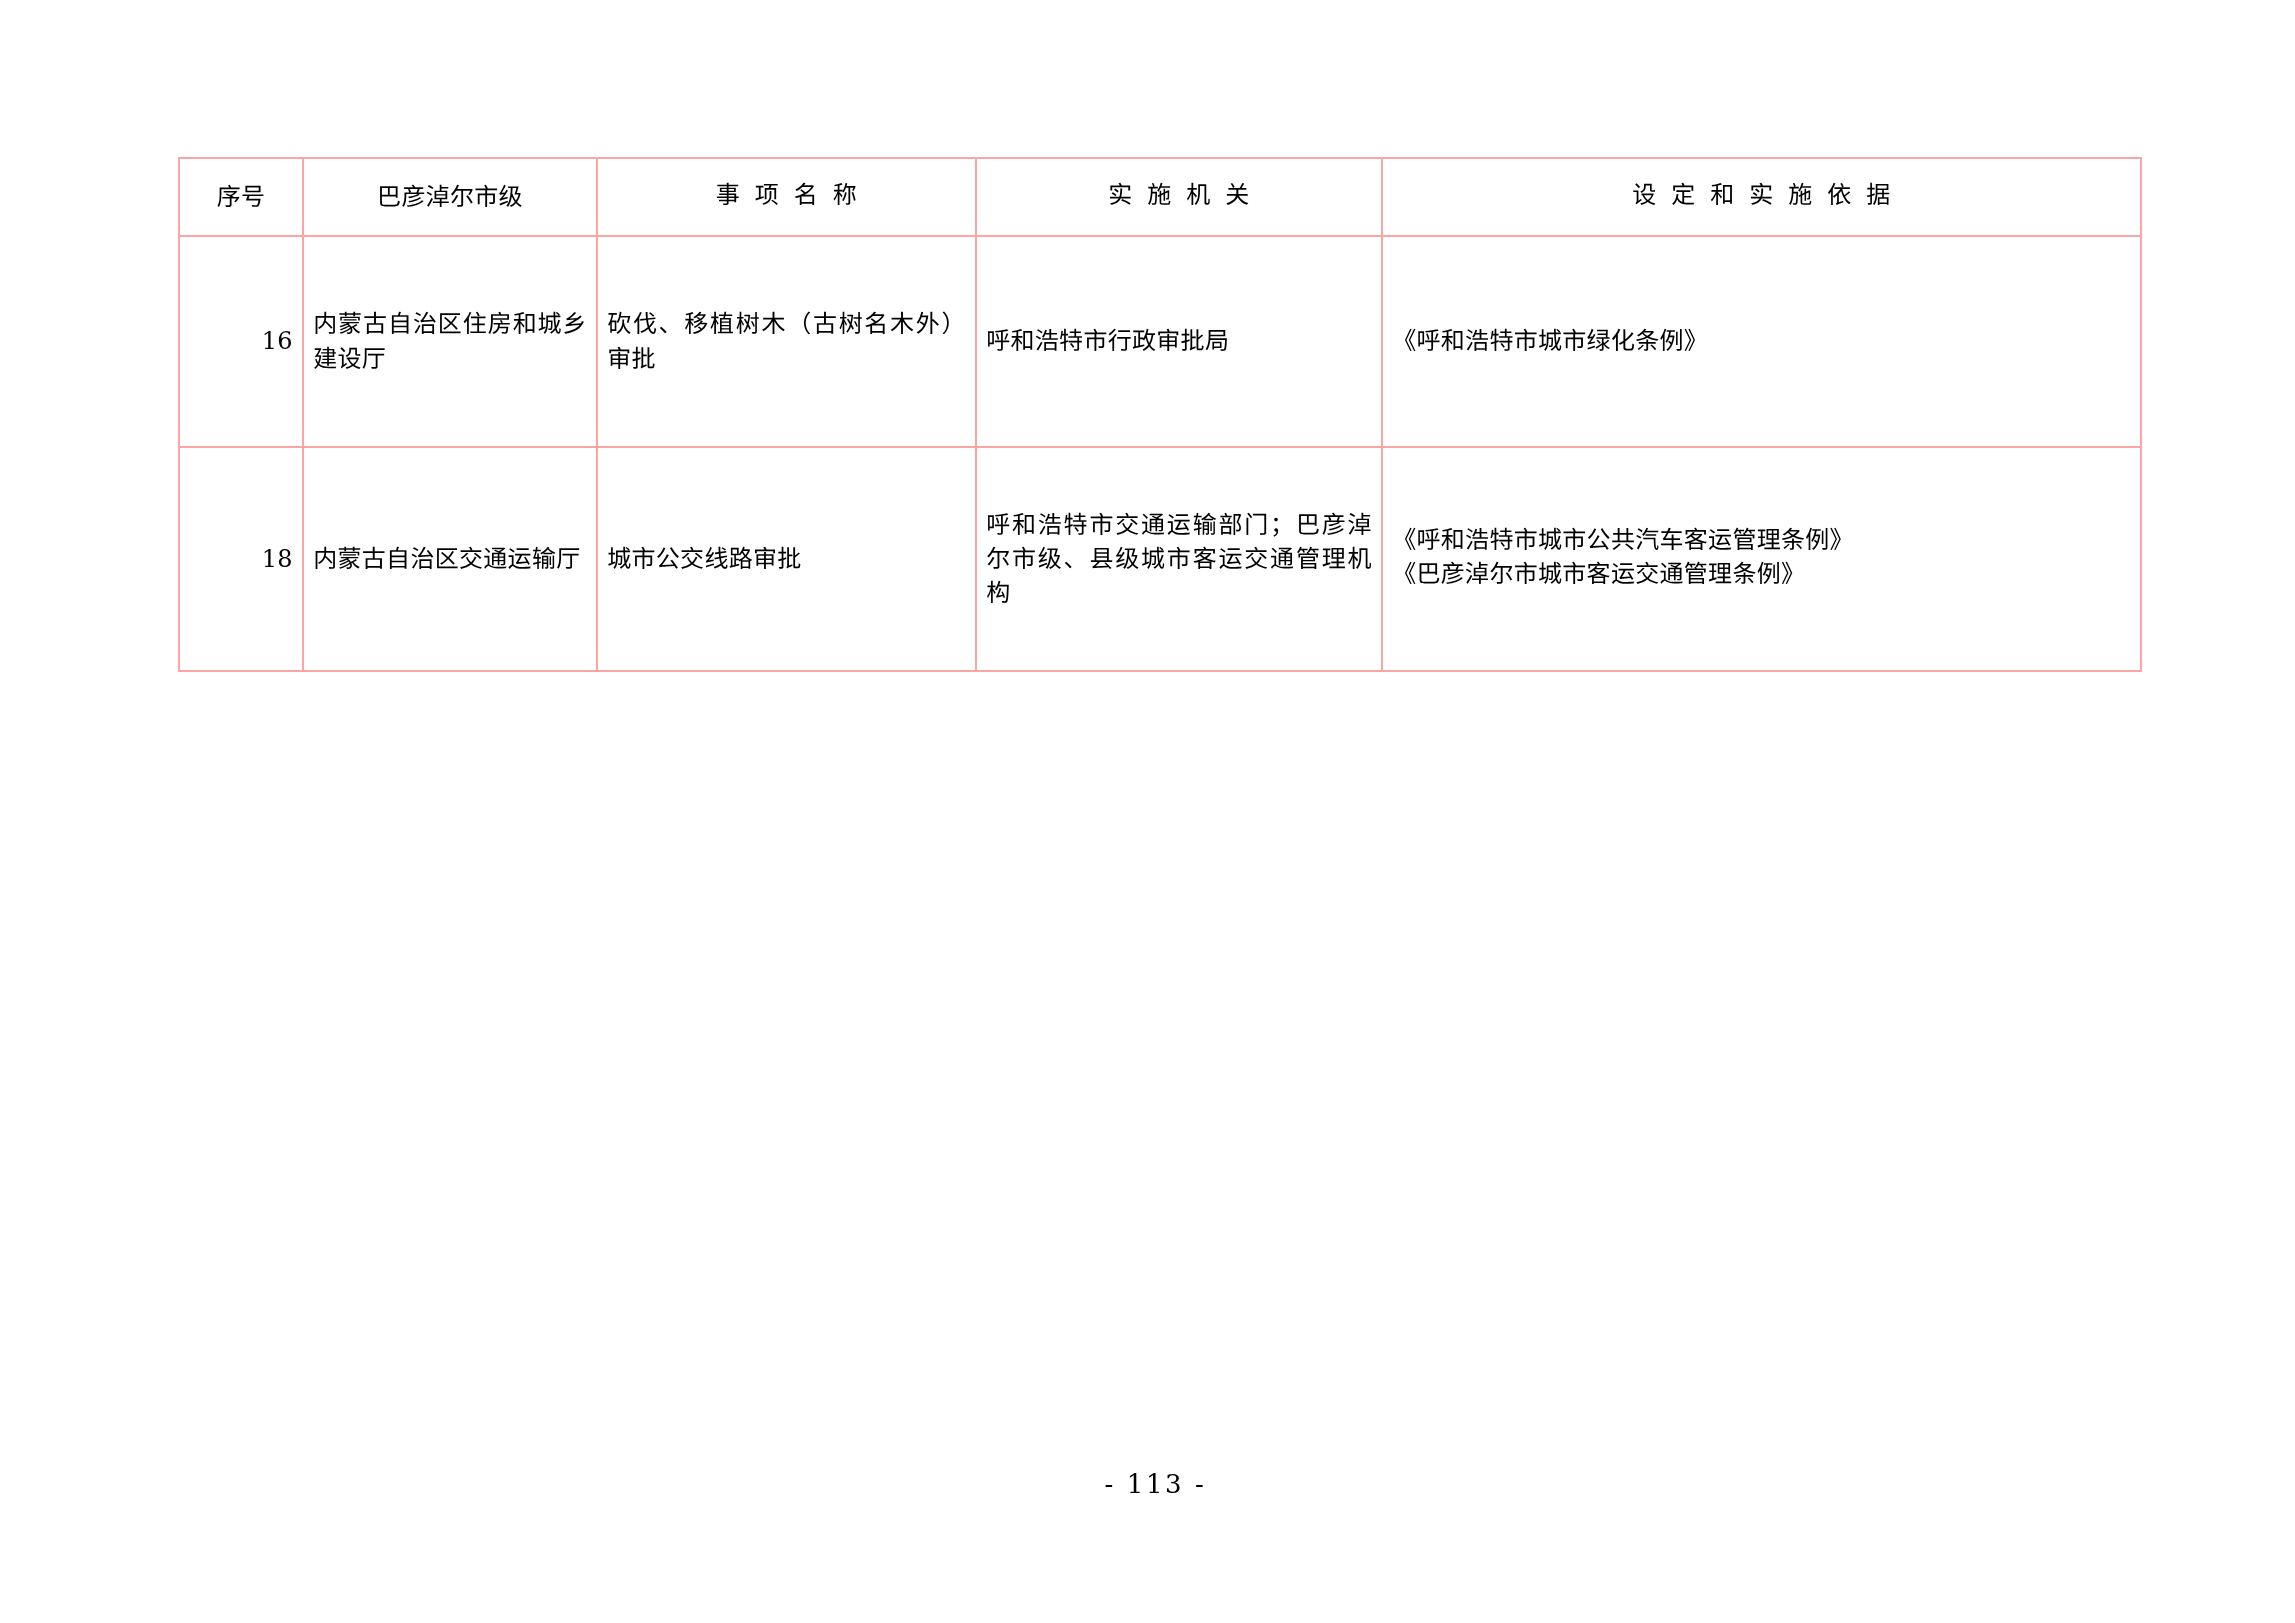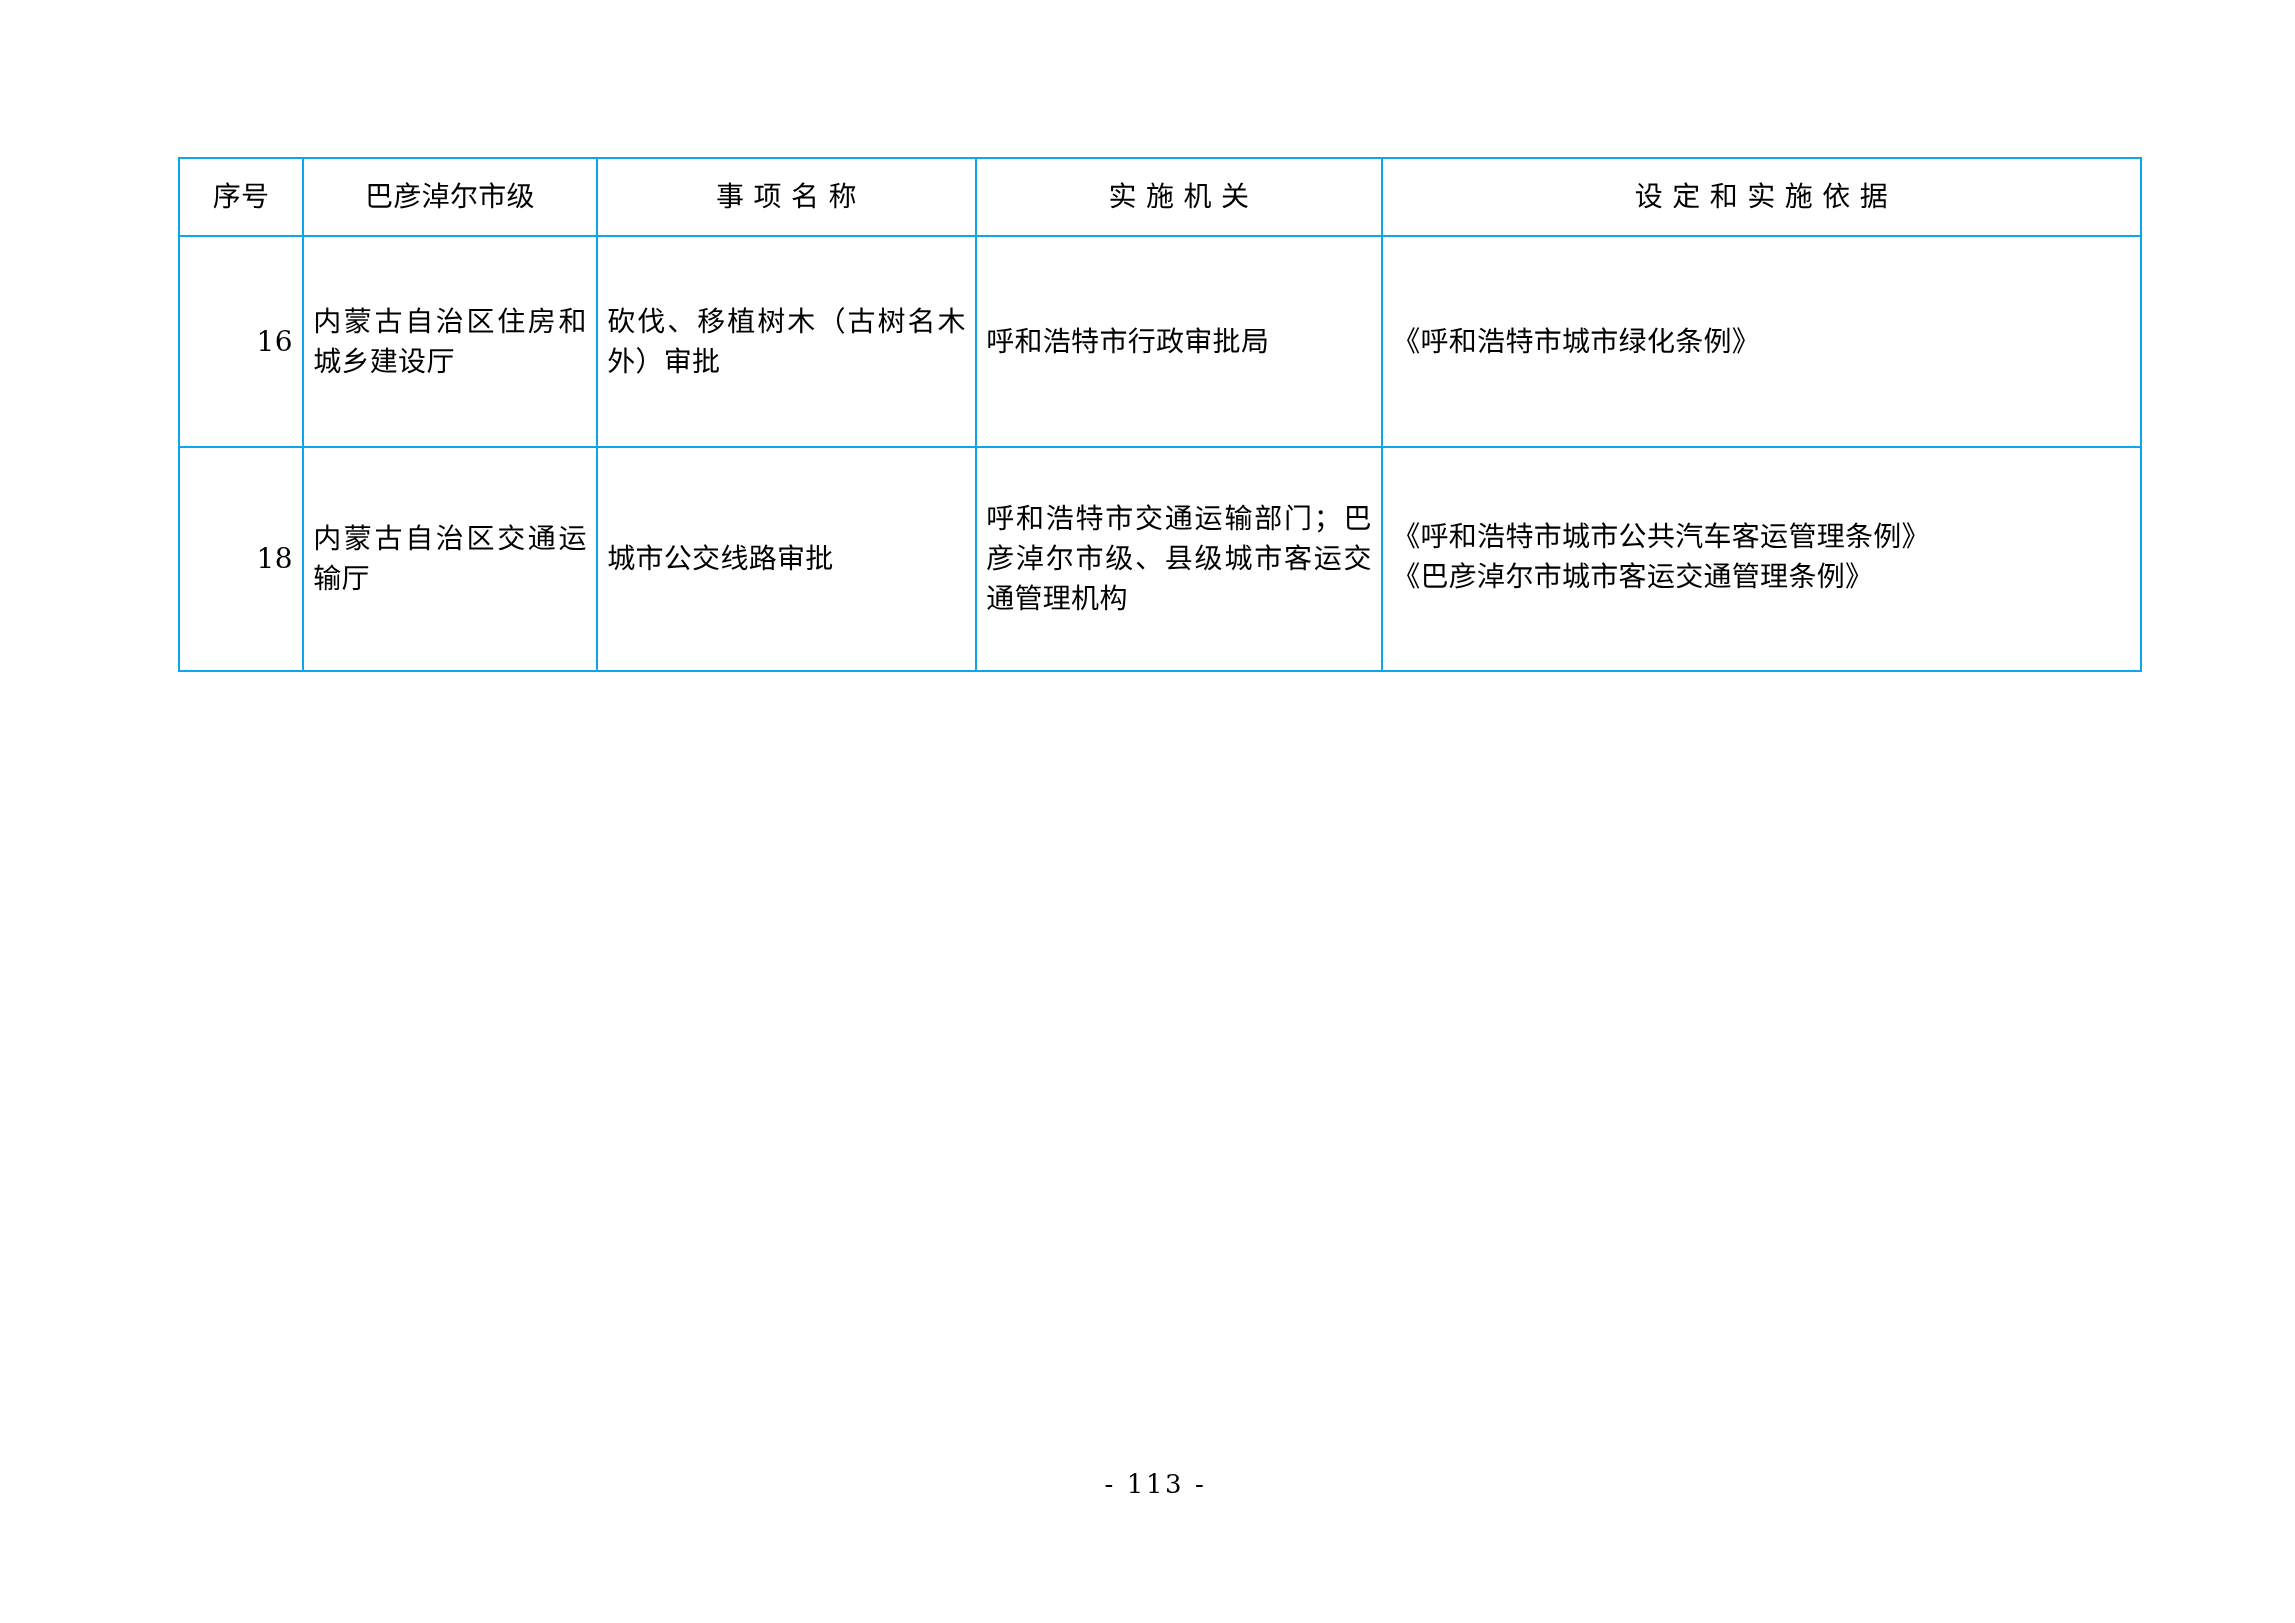--- a/index.html
+++ b/index.html
@@ -25,25 +25,25 @@
   }
   .doc-table {
     position: absolute;
     left: 178px;
     top: 157px;
     width: 1963px;
     border-collapse: collapse;
     table-layout: fixed;
   }
   .doc-table td, .doc-table th {
-    border: 2px solid #0ea5e9;
+    border: 2px solid #fca5a5;
     padding: 6.5px 9.2px;
     vertical-align: middle;
     font-weight: normal;
-    font-size: 28px;
+    font-size: 24px;
     line-height: 1.42;
     letter-spacing: 0.3px;
   }
   
   col.c-seq   { width: 124px; }
   col.c-dept  { width: 294px; }
   col.c-item  { width: 379px; }
   col.c-org   { width: 406px; }
   col.c-basis { width: 759px; }
 
@@ -51,20 +51,21 @@
     text-align: center;
     height: 63px;
     padding-top: 5.2px;
     padding-bottom: 5.2px;
     font-size: 27px;
     letter-spacing: 0.7px;
   }
   .hdr-wide {
     letter-spacing: 6.5px;
     padding-left: 6.5px;
+    font-family: Liberation Mono, monospace;
   }
   .cell-seq {
     text-align: right;
     font-family: "DejaVu Serif", "Liberation Serif", serif;
     font-size: 26px;
   }
   .cell-text {
     text-align: left;
   }
   .row-16 td { height: 196px; }

